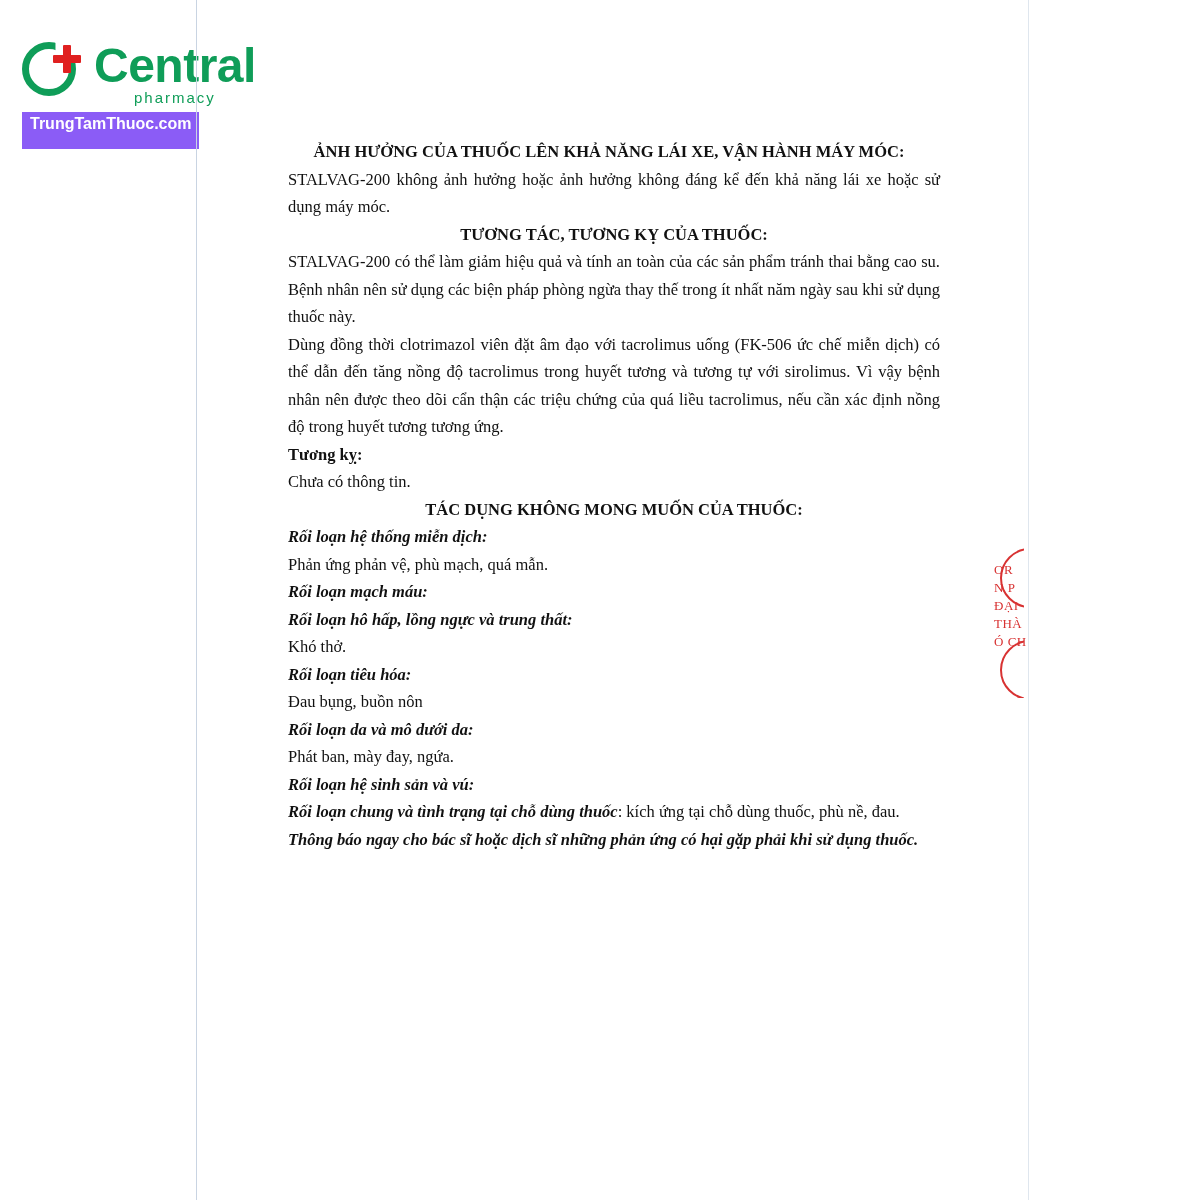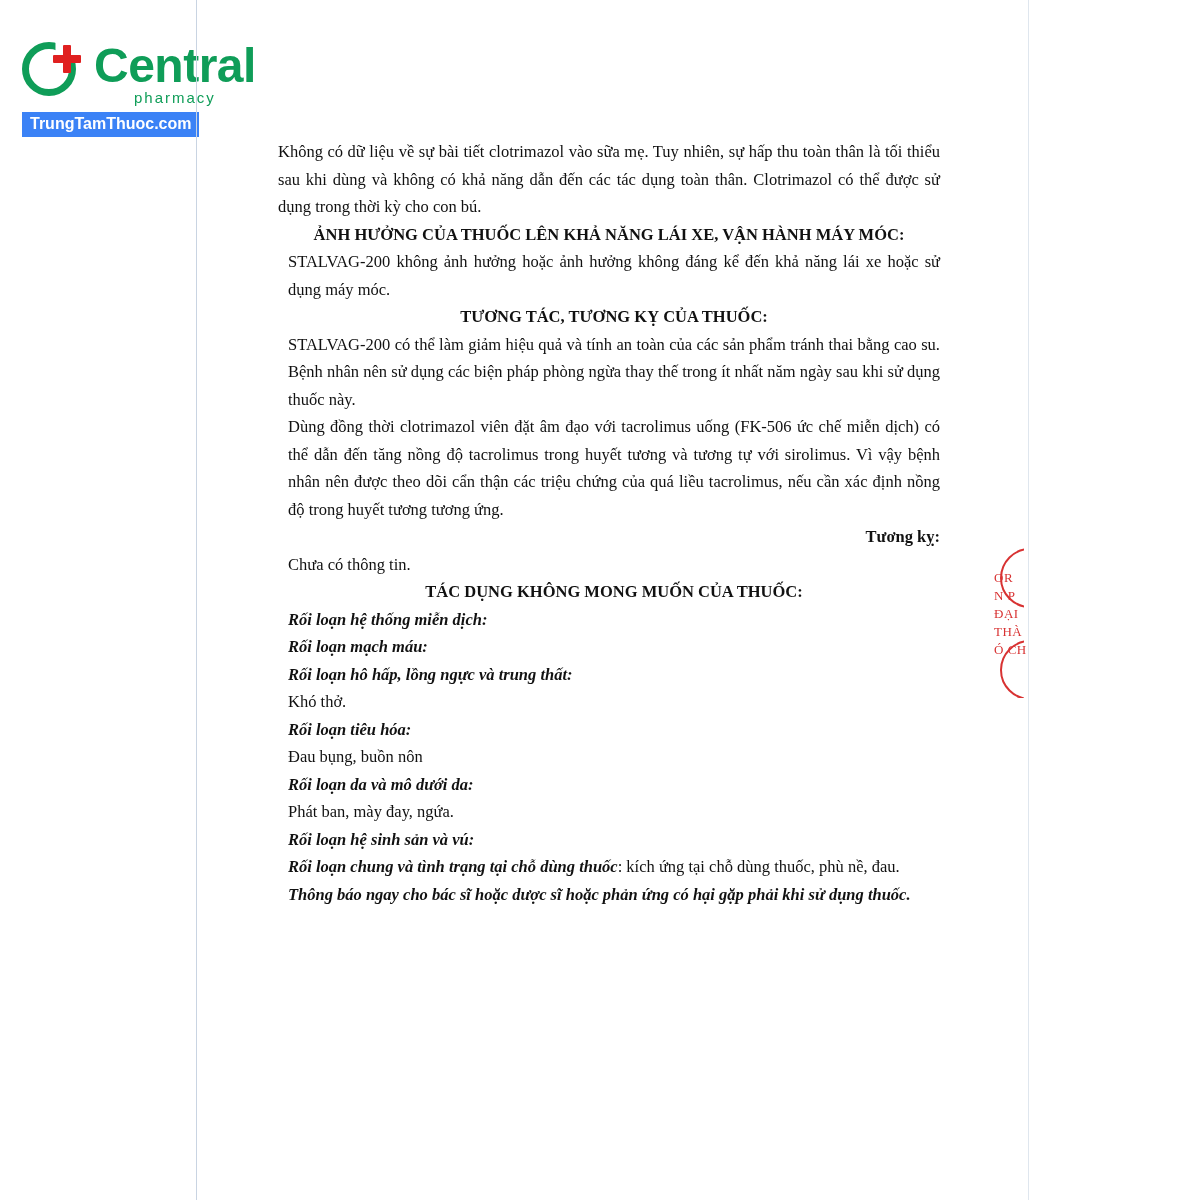--- a/index.html
+++ b/index.html
@@ -79,26 +79,26 @@
     font-size: 15px;
     color: #0f9d58;
     letter-spacing: 2px;
     margin-left: 40px;
     margin-top: 3px;
   }
   #logo-url {
     position: absolute;
     left: 4px;
     top: 84px;
-    background: #3b82f6;
+    background: #8b5cf6;
     color: #ffffff;
     font-family: "Liberation Sans", sans-serif;
     font-size: 16px;
     font-weight: bold;
-    padding: 3px 8px 4px 8px;
+    padding: 3px 8px 16px 8px;
     letter-spacing: 0px;
   }
 
   
   #page-left-edge {
     position: absolute;
     top: 0;
     left: 196px;
     width: 1px;
     height: 1200px;
@@ -121,21 +121,21 @@
     width: 40px;
     height: 150px;
     overflow: hidden;
     color: #d83232;
     font-family: "Liberation Serif", serif;
     font-size: 13px;
     line-height: 18px;
     letter-spacing: 0.5px;
   }
   #stamp-fragment .sline { white-space: nowrap; }
-  #stamp-fragment .sline.first { margin-top: 21px; }
+  #stamp-fragment .sline.first { margin-top: 13px; }
   #stamp-fragment .arc-top {
     position: absolute;
     top: 0px;
     left: 6px;
     width: 60px;
     height: 60px;
     border: 2px solid #d83232;
     border-radius: 50%;
     clip-path: polygon(0 0, 40% 0, 40% 100%, 0 100%);
     box-sizing: border-box;
@@ -172,21 +172,21 @@
   .indent {
     padding-left: 10px;
   }
   .heading {
     font-weight: bold;
     text-align: center;
   }
   .subheading-bold {
     font-weight: bold;
     padding-left: 10px;
-    text-align: right;
+    text-align: left;
   }
   .italic-head {
     font-style: italic;
     font-weight: bold;
     padding-left: 10px;
     text-align: left;
   }
   .mixed {
     padding-left: 10px;
     text-align: justify;
@@ -229,36 +229,36 @@
   <div class="arc-bot"></div>
   <div class="sline first">OR</div>
   <div class="sline">N P</div>
   <div class="sline">ĐẠI</div>
   <div class="sline">THÀ</div>
   <div class="sline">Ó CH</div>
 </div>
 
 <div id="doc-body">
 
-  <p class="para">Không có dữ liệu về sự bài tiết clotrimazol vào sữa mẹ. Tuy nhiên, sự hấp thu toàn thân là tối thiểu sau khi dùng và không có khả năng dẫn đến các tác dụng toàn thân. Clotrimazol có thể được sử dụng trong thời kỳ cho con bú.</p>
   <p class="heading">ẢNH HƯỞNG CỦA THUỐC LÊN KHẢ NĂNG LÁI XE, VẬN HÀNH MÁY MÓC:</p>
   <p class="para indent">STALVAG-200 không ảnh hưởng hoặc ảnh hưởng không đáng kể đến khả năng lái xe hoặc sử dụng máy móc.</p>
   <p class="heading indent">TƯƠNG TÁC, TƯƠNG KỴ CỦA THUỐC:</p>
   <p class="para indent">STALVAG-200 có thể làm giảm hiệu quả và tính an toàn của các sản phẩm tránh thai bằng cao su. Bệnh nhân nên sử dụng các biện pháp phòng ngừa thay thế trong ít nhất năm ngày sau khi sử dụng thuốc này.</p>
   <p class="para indent">Dùng đồng thời clotrimazol viên đặt âm đạo với tacrolimus uống (FK-506 ức chế miễn dịch) có thể dẫn đến tăng nồng độ tacrolimus trong huyết tương và tương tự với sirolimus. Vì vậy bệnh nhân nên được theo dõi cẩn thận các triệu chứng của quá liều tacrolimus, nếu cần xác định nồng độ trong huyết tương tương ứng.</p>
   <p class="subheading-bold">Tương kỵ:</p>
   <p class="para indent">Chưa có thông tin.</p>
   <p class="heading indent">TÁC DỤNG KHÔNG MONG MUỐN CỦA THUỐC:</p>
   <p class="italic-head">Rối loạn hệ thống miễn dịch:</p>
+  <p class="para indent">Phản ứng phản vệ, phù mạch, quá mẫn.</p>
   <p class="italic-head">Rối loạn mạch máu:</p>
   <p class="italic-head">Rối loạn hô hấp, lồng ngực và trung thất:</p>
   <p class="para indent">Khó thở.</p>
   <p class="italic-head">Rối loạn tiêu hóa:</p>
   <p class="para indent">Đau bụng, buồn nôn</p>
   <p class="italic-head">Rối loạn da và mô dưới da:</p>
   <p class="para indent">Phát ban, mày đay, ngứa.</p>
   <p class="italic-head">Rối loạn hệ sinh sản và vú:</p>
 
   <p class="mixed"><span class="ital">Rối loạn chung và tình trạng tại chỗ dùng thuốc</span><span>: kích ứng tại chỗ dùng thuốc, phù nề, đau.</span></p>
 
-  <p class="notice">Thông báo ngay cho bác sĩ hoặc dược sĩ hoặc phản ứng có hại gặp phải khi sử dụng thuốc.</p>
+  <p class="notice">Thông báo ngay cho bác sĩ hoặc dịch sĩ những phản ứng có hại gặp phải khi sử dụng thuốc.</p>
 
 </div>
 
 </body></html>

